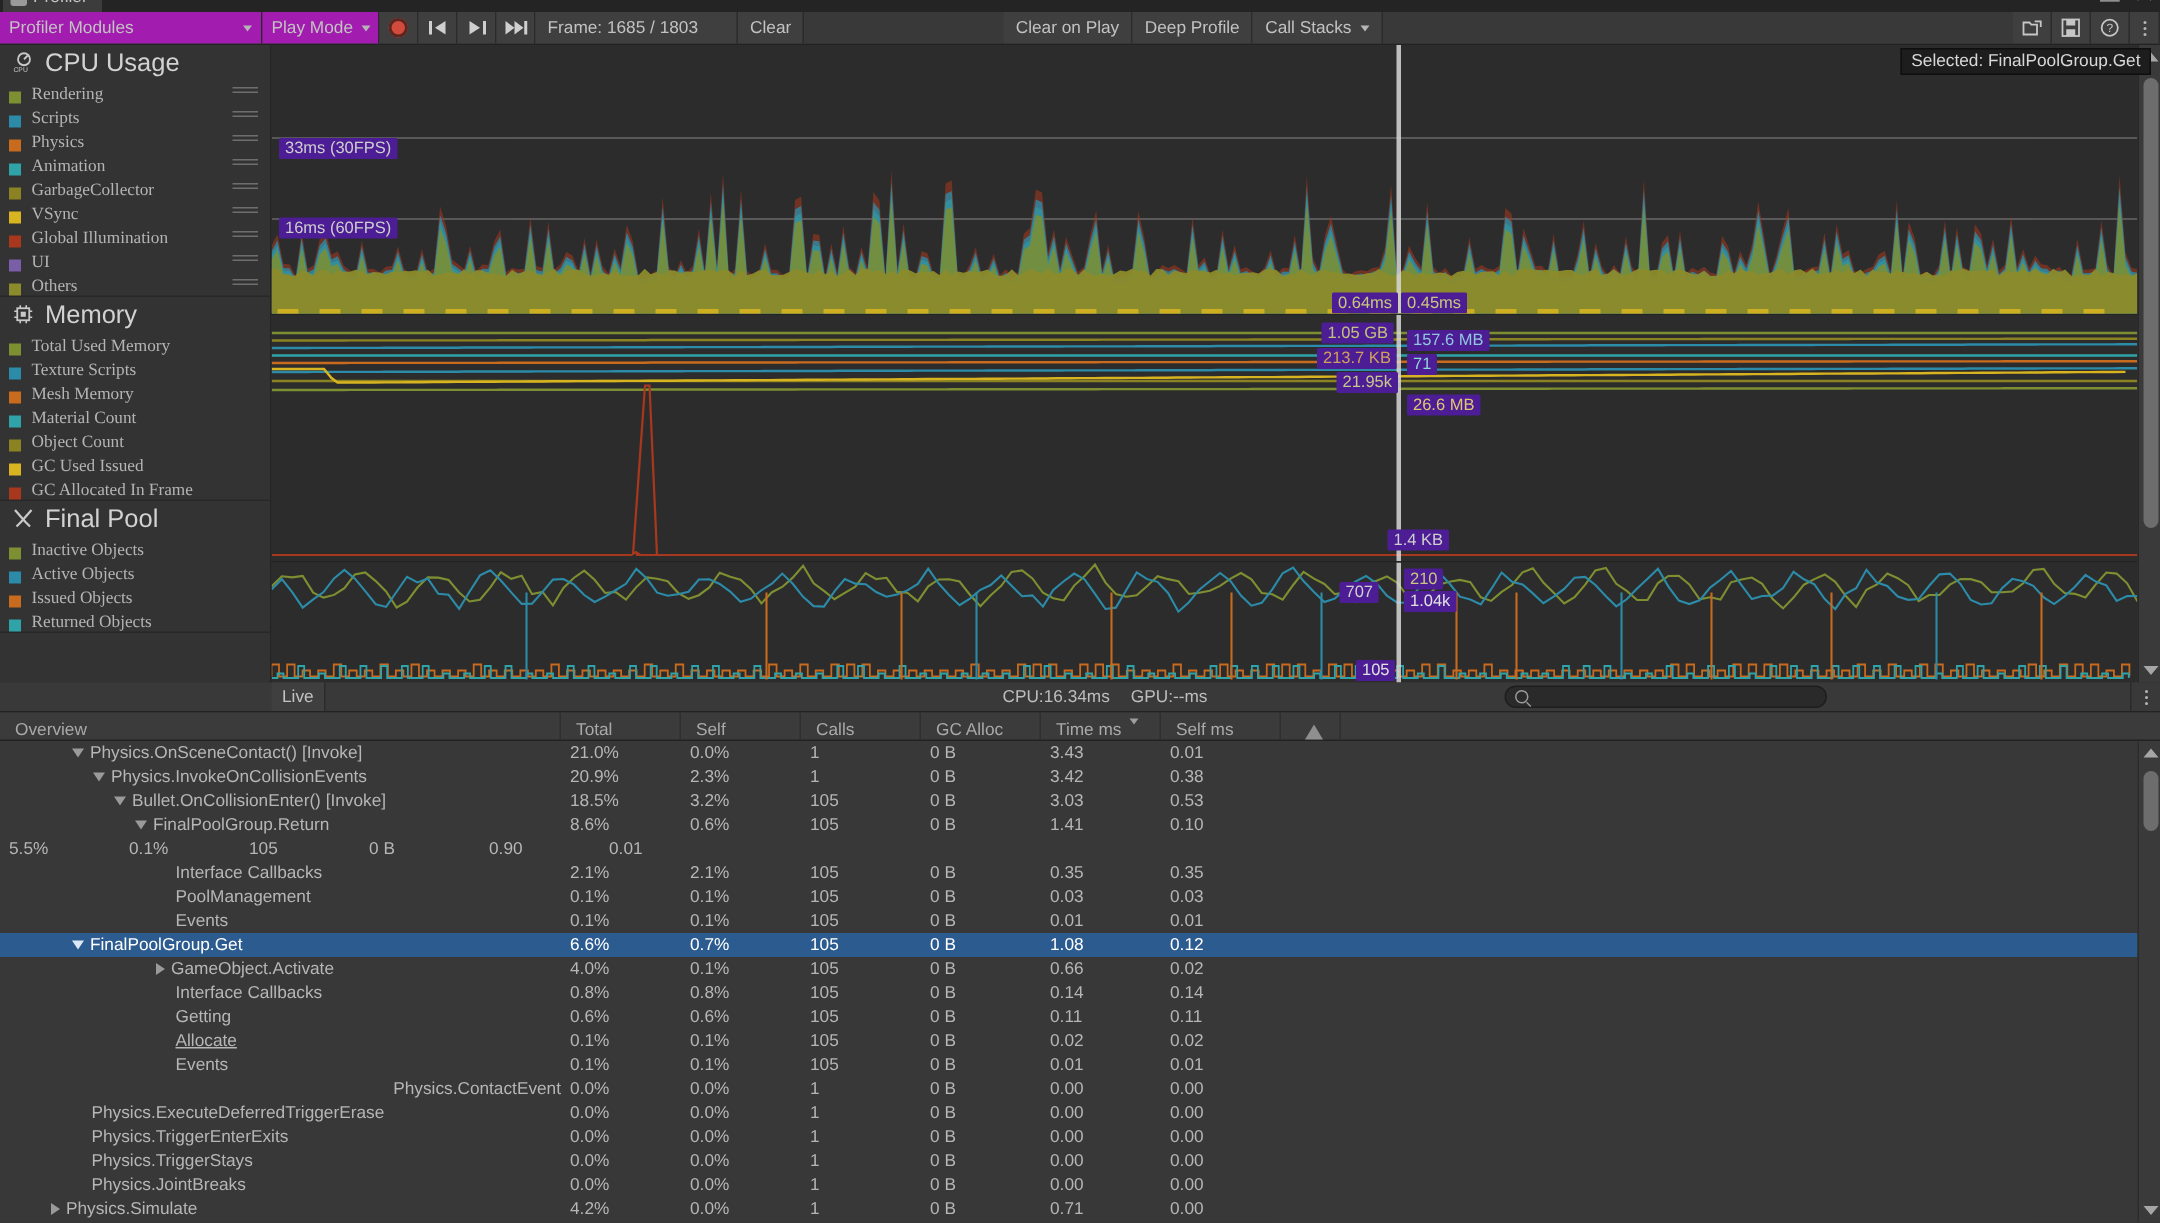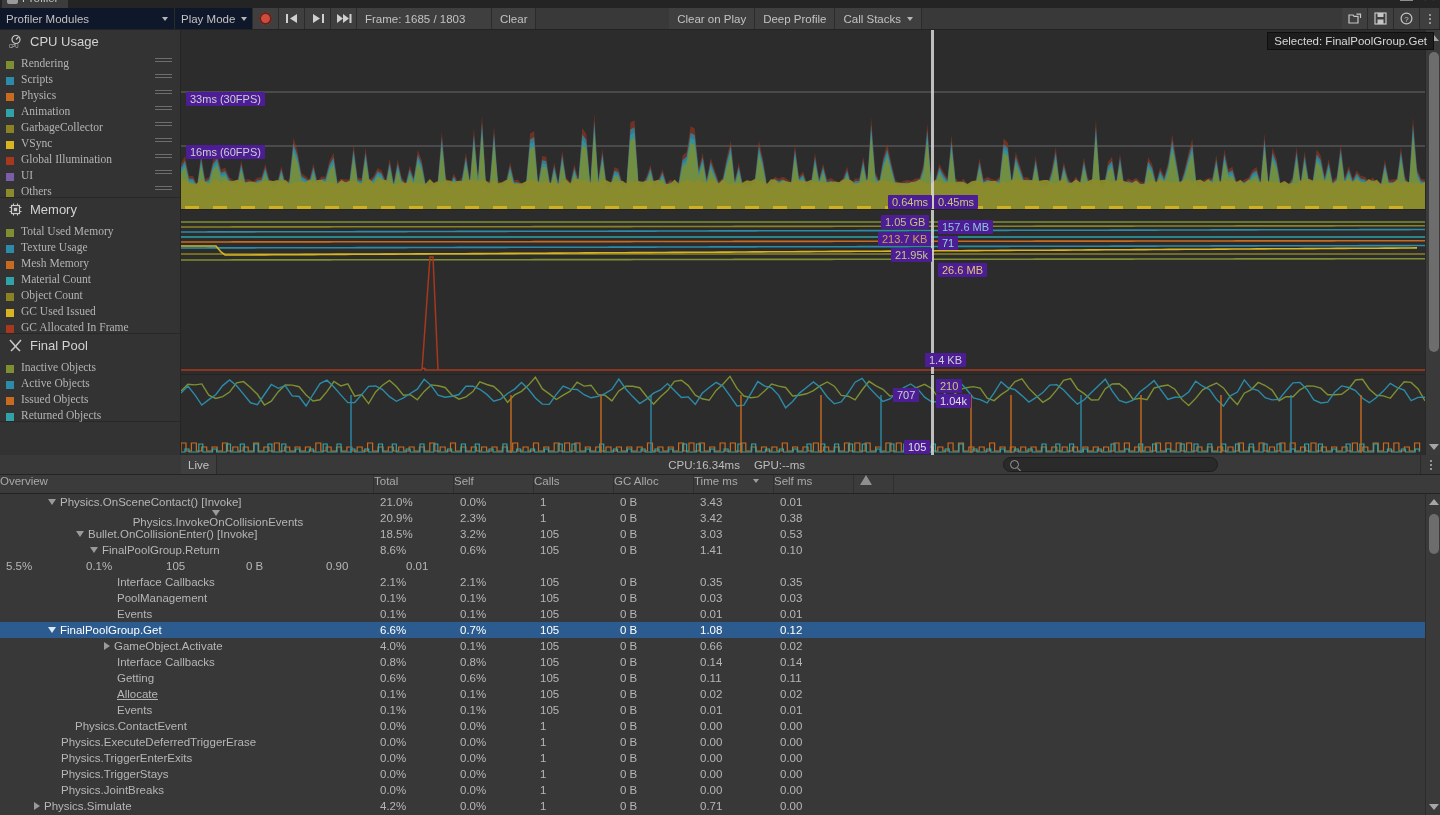--- a/index.html
+++ b/index.html
@@ -38,21 +38,21 @@
   .wb-cls::after  { left: 0; top: 5px; width: 13px; height: 1px; transform: rotate(-45deg); }
 
   
   .toolbar {
     position: absolute; left: 0; top: 8px; width: 1440px; height: 22px;
     background: #393939; border-bottom: 1px solid #232323;
     display: flex; align-items: stretch;
   }
   .tb-pop {
     display: flex; align-items: center; justify-content: space-between;
-    background: #0f172a; border-right: 1px solid #2b2b2b; padding: 0 6px;
+    background: #a21caf; border-right: 1px solid #2b2b2b; padding: 0 6px;
     color: #c2c2c2; cursor: default; white-space: nowrap;
   }
   .tb-btn {
     display: flex; align-items: center; justify-content: center;
     padding: 0 8px; border-right: 1px solid #2b2b2b; color: #c2c2c2;
     background: #3f3f3f; white-space: nowrap; cursor: default;
   }
   .caret { width: 0; height: 0; border-left: 3.5px solid transparent; border-right: 3.5px solid transparent;
            border-top: 4px solid #b5b5b5; margin-left: 6px; }
   .rec-dot { width: 13px; height: 13px; border-radius: 50%; background: #d14b3c; box-shadow: inset 0 0 0 2px #5a2620; }
@@ -60,21 +60,21 @@
   .icon-btn { display:flex; align-items:center; justify-content:center; width: 26px; border-right:1px solid #2b2b2b; background:#3f3f3f; }
 
   
   .charts { position: absolute; left: 0; top: 30px; width: 1440px; height: 425px; background: #303030; }
   .side {
     position: absolute; left: 0; top: 0; width: 181px; height: 425px;
     background: #333333; border-right: 1px solid #242424; overflow: hidden;
   }
   .mod { border-bottom: 1px solid #282828; }
   .mod-head { display: flex; align-items: center; height: 23px; padding-left: 8px; gap: 7px; }
-  .mod-head .t { font-size: 13px; color: #d2d2d2; }
+  .mod-head .t { font-size: 17px; color: #d2d2d2; }
   .mod-ico { width: 15px; height: 15px; position: relative; }
   .leg { display: flex; align-items: flex-end; height: 16px; padding-left: 6px; position: relative; font-family: Liberation Serif, serif; }
   .sw { width: 8px; height: 8px; margin-right: 7px; flex: 0 0 8px; }
   .leg .lbl { font-size: 11.5px; color: #b4b4b4; white-space: nowrap; }
   .grip { position: absolute; right: 8px; top: 5px; width: 17px; height: 6px; opacity: .38; }
   .grip b { display: block; height: 1px; background: #cfcfcf; margin-bottom: 2px; }
 
   .plots { position: absolute; left: 181px; top: 0; right: 0; height: 425px; }
   .plot { position: relative; overflow: hidden; background: #2c2c2c; border-bottom: 1px solid #232323; }
   .plot svg { display: block; }
@@ -109,21 +109,21 @@
   .mag { width: 9px; height: 9px; border: 1.3px solid #9a9a9a; border-radius: 50%; position: relative; flex:0 0 9px;}
   .mag::after { content:""; position:absolute; right:-3px; bottom:-2px; width:4px; height:1.3px; background:#9a9a9a; transform: rotate(45deg); }
   .kebab { width: 20px; display:flex; flex-direction:column; align-items:center; justify-content:center; gap:2px; border-left:1px solid #2b2b2b;}
   .kebab b { width:2px; height:2px; background:#b5b5b5; border-radius:50%; display:block; }
 
   
   .thead {
     position: absolute; left: 0; top: 475px; width: 1440px; height: 19px;
     background: #3b3b3b; border-bottom: 1px solid #232323; display: flex; font-size: 11.5px; color: #a9a9a9;
   }
-  .thead .c { border-right: 1px solid #2f2f2f; padding-left: 0; display: flex; align-items: flex-start; position: relative; }
+  .thead .c { border-right: 1px solid #2f2f2f; padding-left: 10px; display: flex; align-items: flex-end; position: relative; }
   .sortcaret { position:absolute; right: 14px; top: 4px; width:0;height:0;
                border-left:3px solid transparent;border-right:3px solid transparent;border-top:4px solid #9d9d9d; }
   .tri-up { width: 0; height: 0; border-left: 6px solid transparent; border-right: 6px solid transparent;
             border-bottom: 10px solid #8f8f8f; margin-left: 6px; }
   .tbody { position: absolute; left: 0; top: 494px; width: 1440px; height: 321px; background: #383838; overflow: hidden; }
   .row { display: flex; height: 16px; font-size: 11.5px; color: #b6b6b6; align-items: center; }
   .row.sel { background: #2c5c8f; color: #ffffff; }
   .row .name { position: relative; display: flex; align-items: center; height: 16px; }
   .row .cell { text-align: left; padding-left: 6px; }
   .arrow { width: 0; height: 0; margin-right: 4px; flex: 0 0 auto; }
@@ -328,21 +328,21 @@
           </span>
           <span class="t">Memory</span>
         </div>
         <div id="legend-mem">
             <div class="leg">
               <span class="sw" style="background: rgb(126, 143, 49);"></span>
               <span class="lbl">Total Used Memory</span>
             </div>
             <div class="leg">
               <span class="sw" style="background: rgb(43, 139, 168);"></span>
-              <span class="lbl">Texture Usage</span>
+              <span class="lbl">Texture Scripts</span>
             </div>
             <div class="leg">
               <span class="sw" style="background: rgb(201, 107, 30);"></span>
               <span class="lbl">Mesh Memory</span>
             </div>
             <div class="leg">
               <span class="sw" style="background: rgb(47, 163, 168);"></span>
               <span class="lbl">Material Count</span>
             </div>
             <div class="leg">
@@ -582,21 +582,21 @@
           <span>Physics.OnSceneContact() [Invoke]</span>
         </div>
         <div class="cell" style="width: 80px;">21.0%</div>
         <div class="cell" style="width: 80px;">0.0%</div>
         <div class="cell" style="width: 80px;">1</div>
         <div class="cell" style="width: 80px;">0 B</div>
         <div class="cell" style="width: 80px;">3.43</div>
         <div class="cell" style="width: 80px;">0.01</div>
       </div>
       <div class="row">
-        <div class="name" style="width: 374px; padding-left: 62px; flex-direction: column;">
+        <div class="name" style="width: 374px; padding-left: 62px;">
           <span class="arrow down"></span>
           <span>Physics.InvokeOnCollisionEvents</span>
         </div>
         <div class="cell" style="width: 80px;">20.9%</div>
         <div class="cell" style="width: 80px;">2.3%</div>
         <div class="cell" style="width: 80px;">1</div>
         <div class="cell" style="width: 80px;">0 B</div>
         <div class="cell" style="width: 80px;">3.42</div>
         <div class="cell" style="width: 80px;">0.38</div>
       </div>
@@ -734,21 +734,21 @@
           <span>Events</span>
         </div>
         <div class="cell" style="width: 80px;">0.1%</div>
         <div class="cell" style="width: 80px;">0.1%</div>
         <div class="cell" style="width: 80px;">105</div>
         <div class="cell" style="width: 80px;">0 B</div>
         <div class="cell" style="width: 80px;">0.01</div>
         <div class="cell" style="width: 80px;">0.01</div>
       </div>
       <div class="row">
-        <div class="name" style="width: 374px; padding-left: 62px;">
+        <div class="name" style="width: 374px; padding-left: 62px; justify-content: space-between;">
           <span class="arrow none"></span>
           <span>Physics.ContactEvent</span>
         </div>
         <div class="cell" style="width: 80px;">0.0%</div>
         <div class="cell" style="width: 80px;">0.0%</div>
         <div class="cell" style="width: 80px;">1</div>
         <div class="cell" style="width: 80px;">0 B</div>
         <div class="cell" style="width: 80px;">0.00</div>
         <div class="cell" style="width: 80px;">0.00</div>
       </div>

